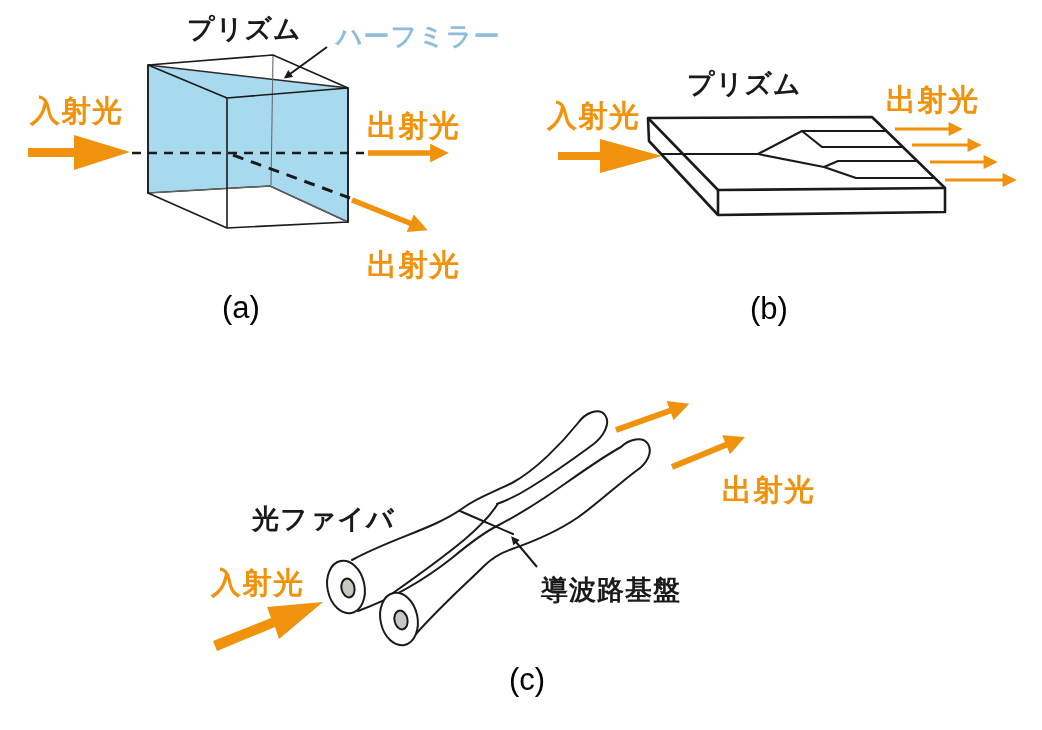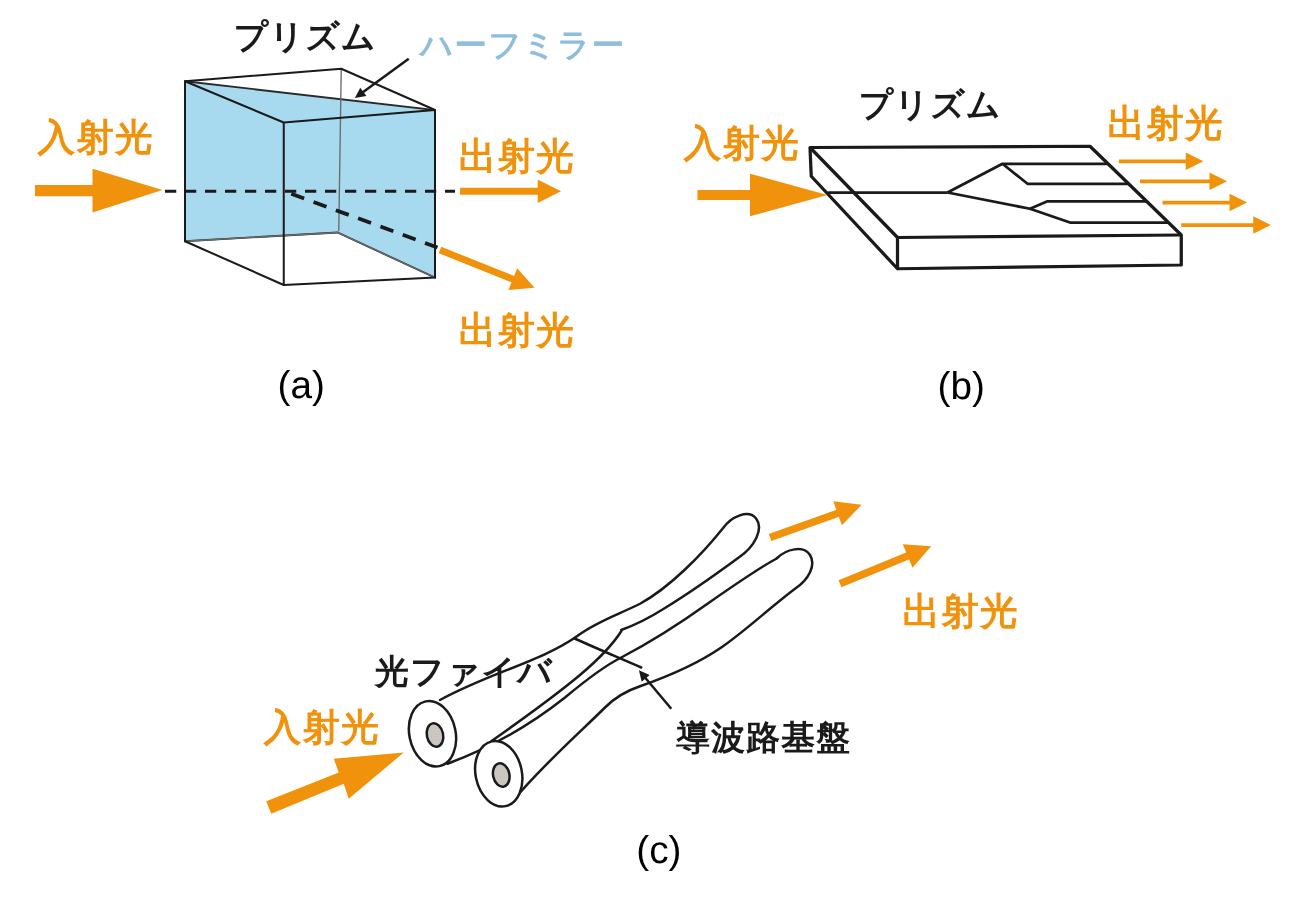--- a/index.html
+++ b/index.html
@@ -146,19 +146,19 @@
   <div class="lbl lbl-orange" style="left:30px;top:96px;">入射光</div>
   <div class="lbl lbl-orange" style="left:367px;top:111px;">出射光</div>
   <div class="lbl lbl-orange" style="left:367px;top:250px;">出射光</div>
   <div class="caption" style="left:222px;top:292px;">(a)</div>
 
   <div class="lbl lbl-black" style="left:687px;top:71px;">プリズム</div>
   <div class="lbl lbl-orange" style="left:886px;top:85px;">出射光</div>
   <div class="lbl lbl-orange" style="left:547px;top:101px;">入射光</div>
   <div class="caption" style="left:750px;top:293px;">(b)</div>
 
-  <div class="lbl lbl-black" style="left:252px;top:524px;margin-left:48px;">光ファイバ</div>
+  <div class="lbl lbl-black" style="left:252px;top:506px;">光ファイバ</div>
   <div class="lbl lbl-orange" style="left:211px;top:568px;">入射光</div>
   <div class="lbl lbl-orange" style="left:722px;top:475px;">出射光</div>
   <div class="lbl lbl-black" style="left:541px;top:577px;">導波路基盤</div>
   <div class="caption" style="left:509px;top:664px;">(c)</div>
 
 </div>
 
 </body></html>

